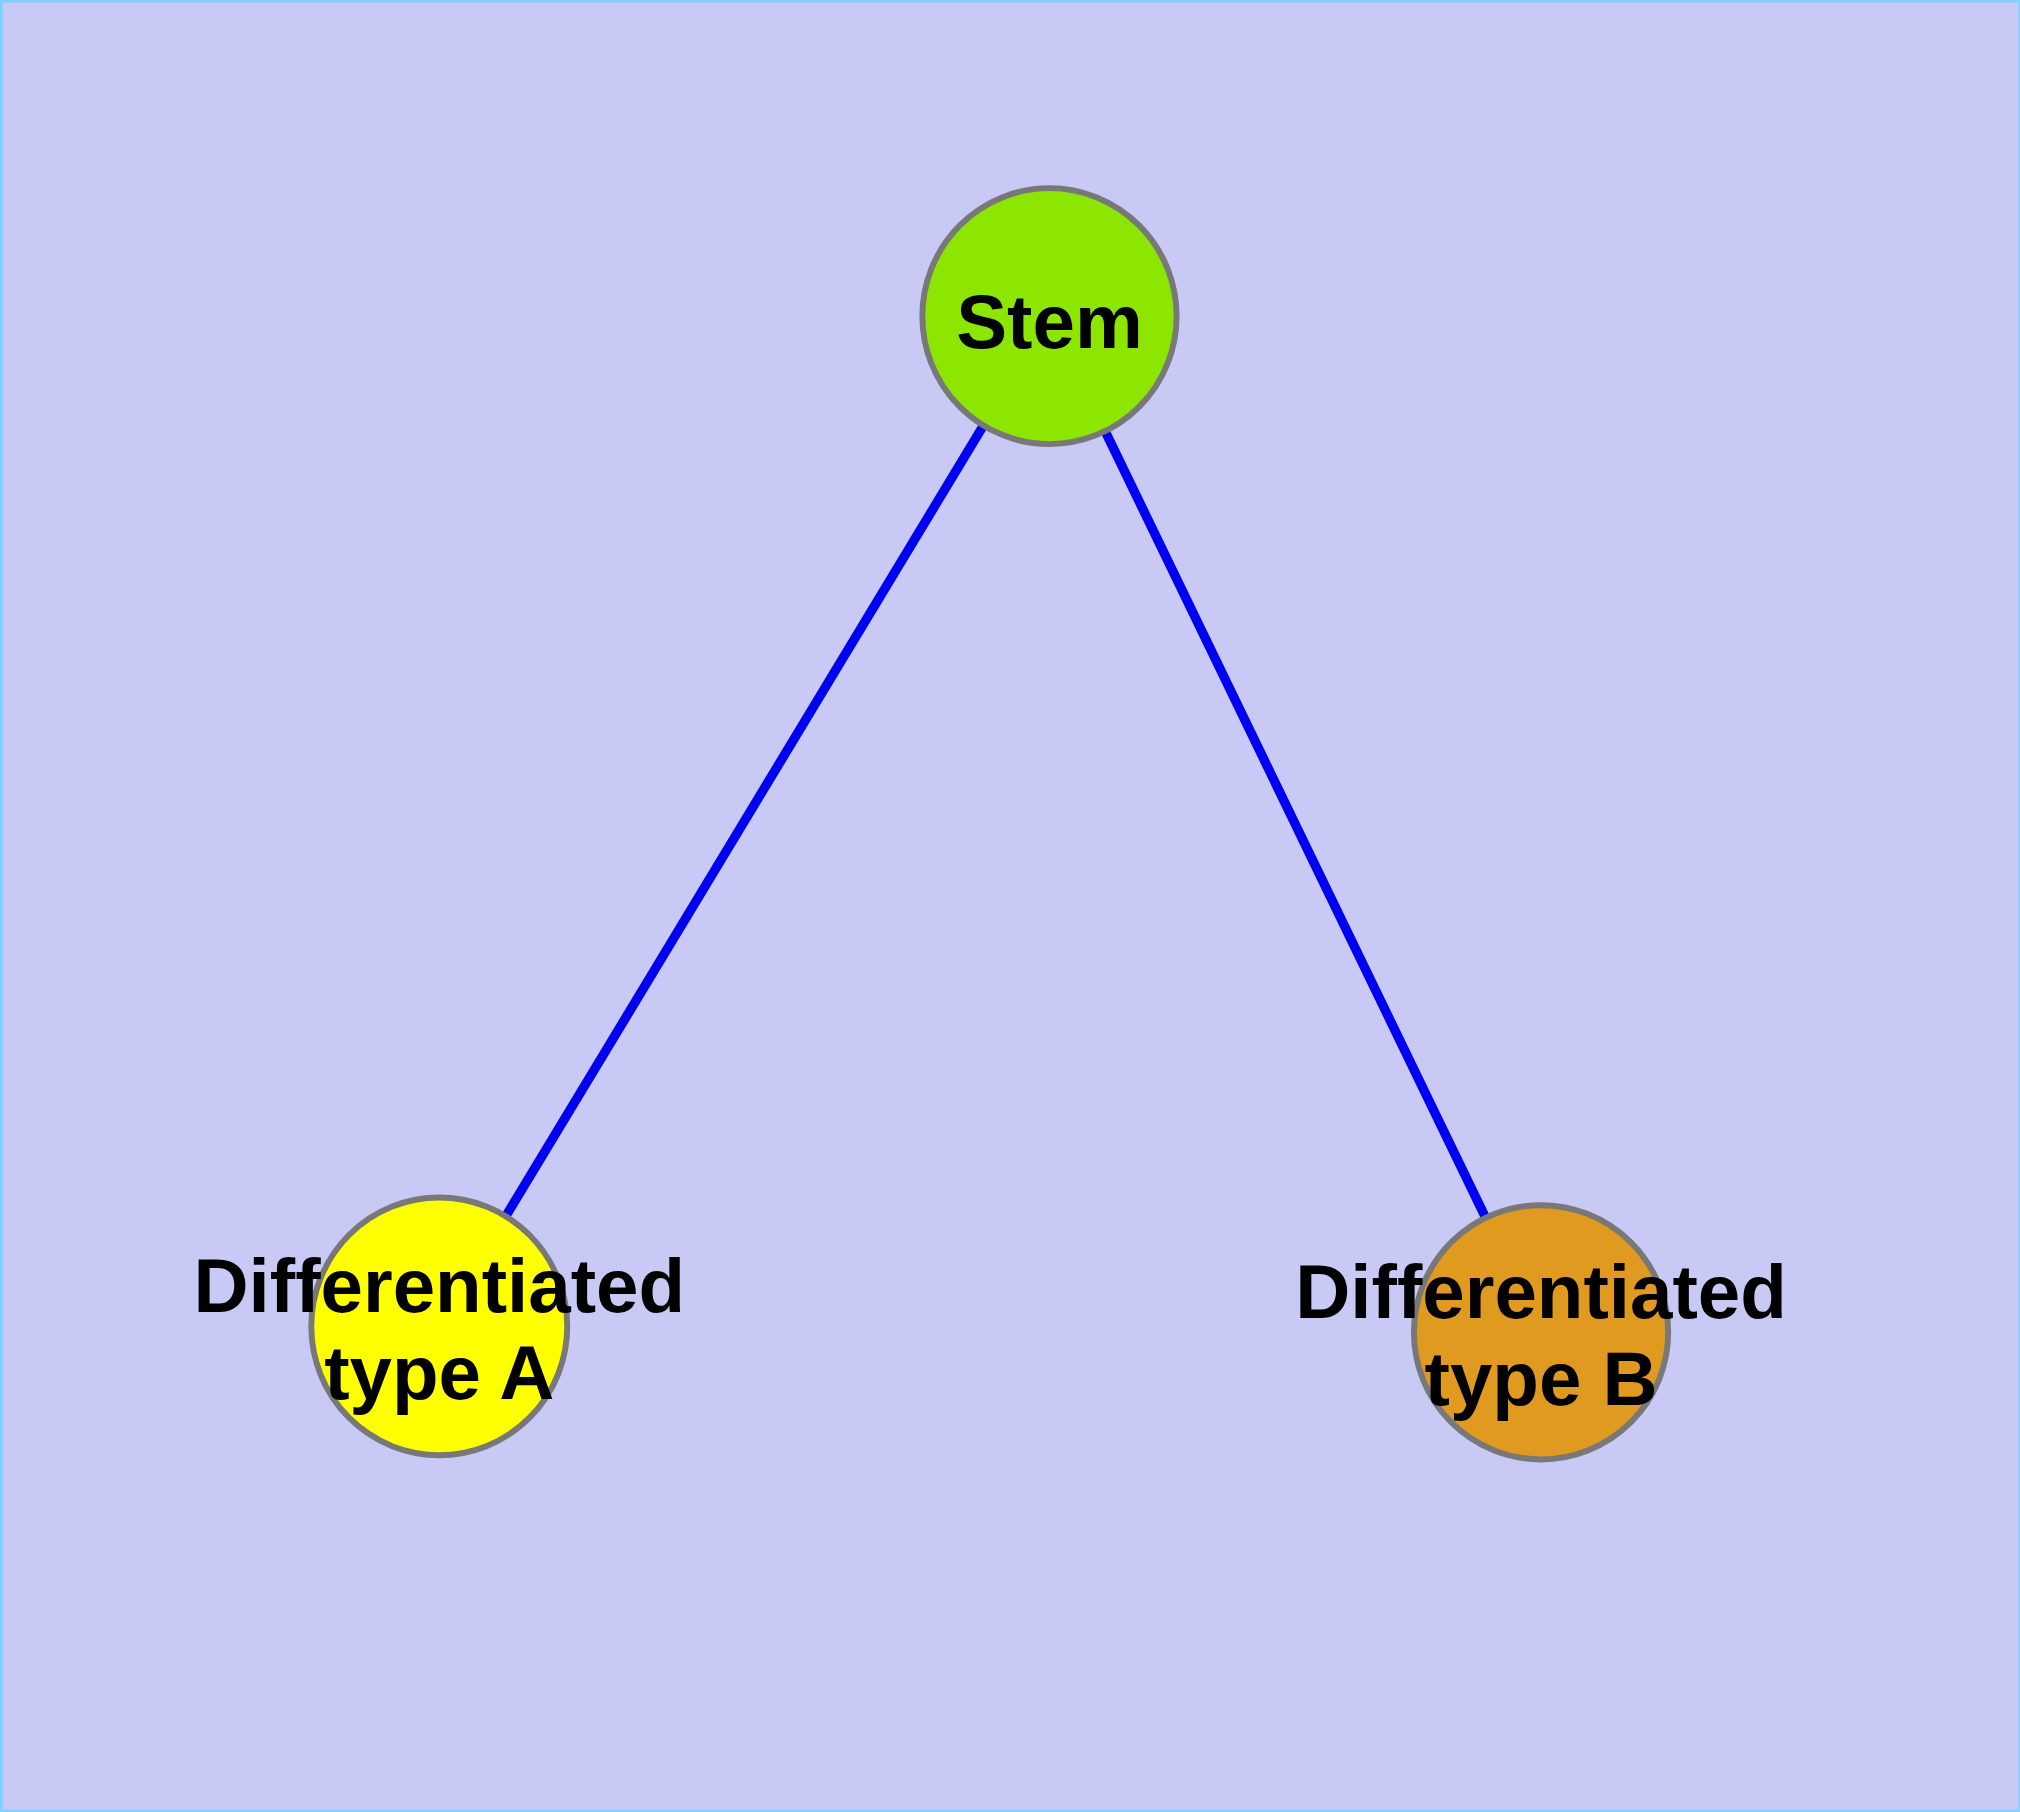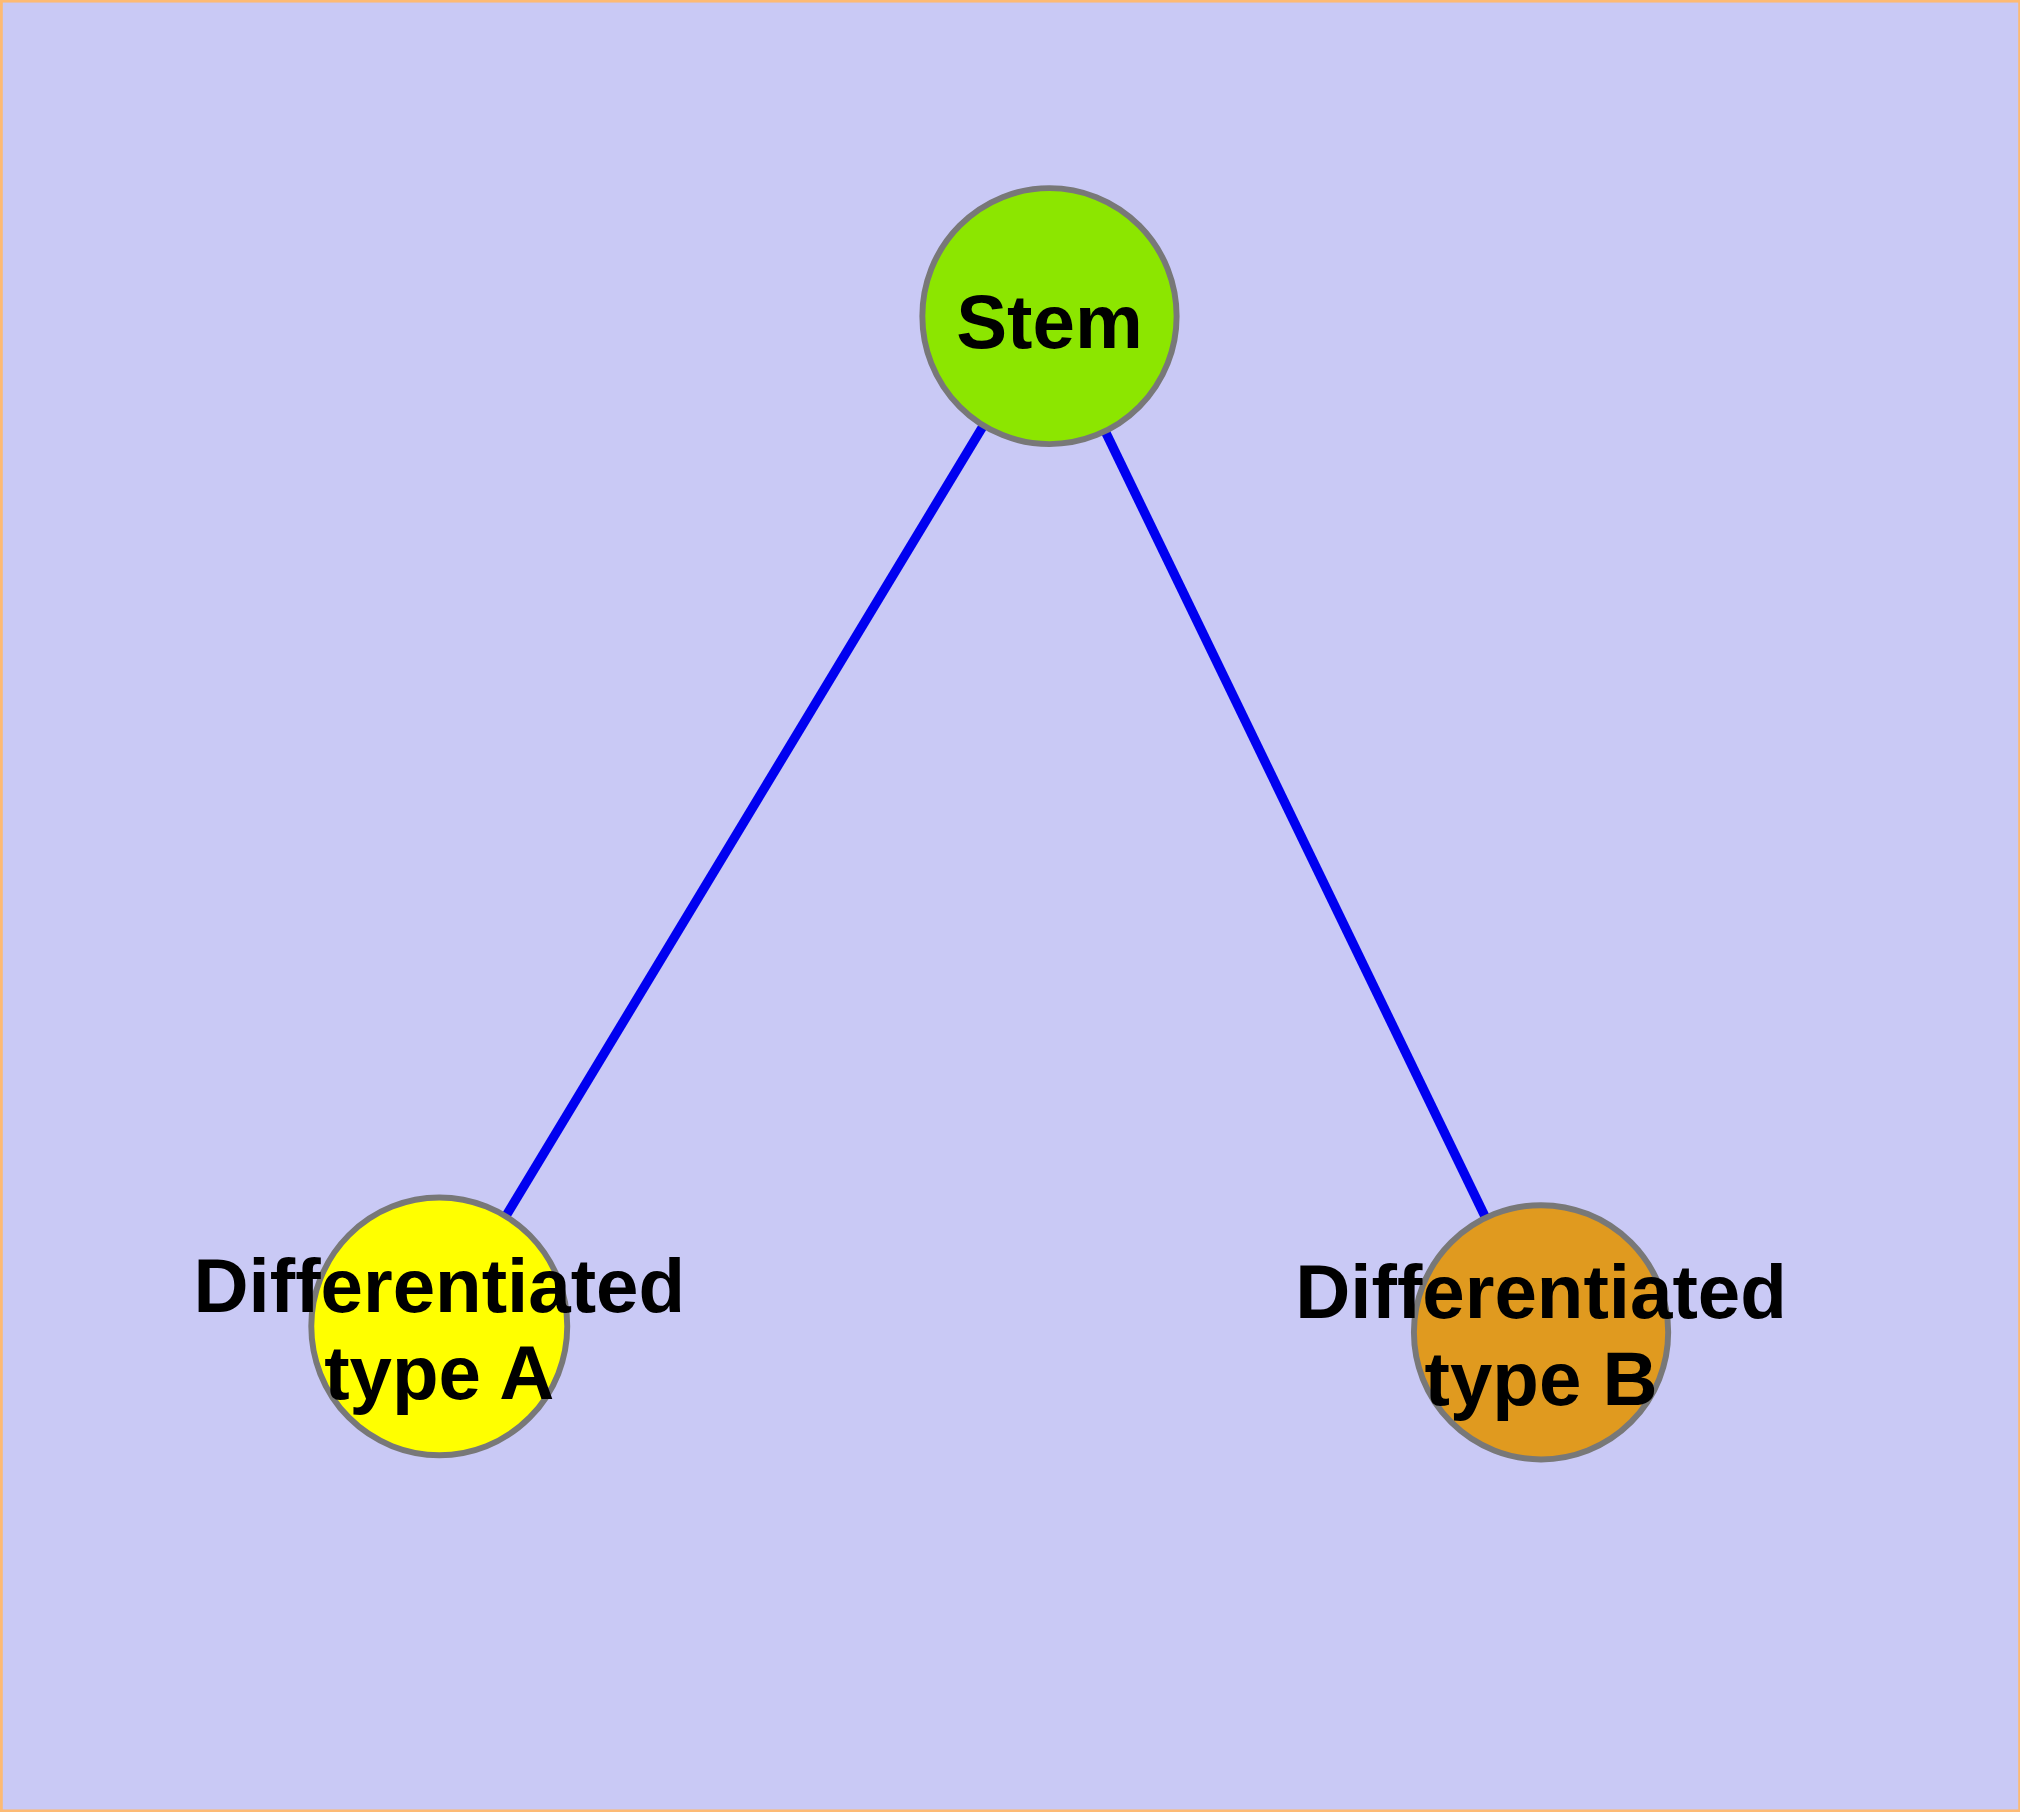--- a/index.html
+++ b/index.html
@@ -4,21 +4,21 @@
 <style>
   html, body {
     margin: 0;
     padding: 0;
     background: #ffffff;
   }
   .stage {
     position: relative;
     width: 2021px;
     height: 1812px;
-    background: #fdba74;
+    background: #7dd3fc;
     overflow: hidden;
   }
   .stage svg {
     position: absolute;
     top: 0;
     left: 0;
     display: block;
   }
   .node-label {
     font-family: "Liberation Sans", sans-serif;

